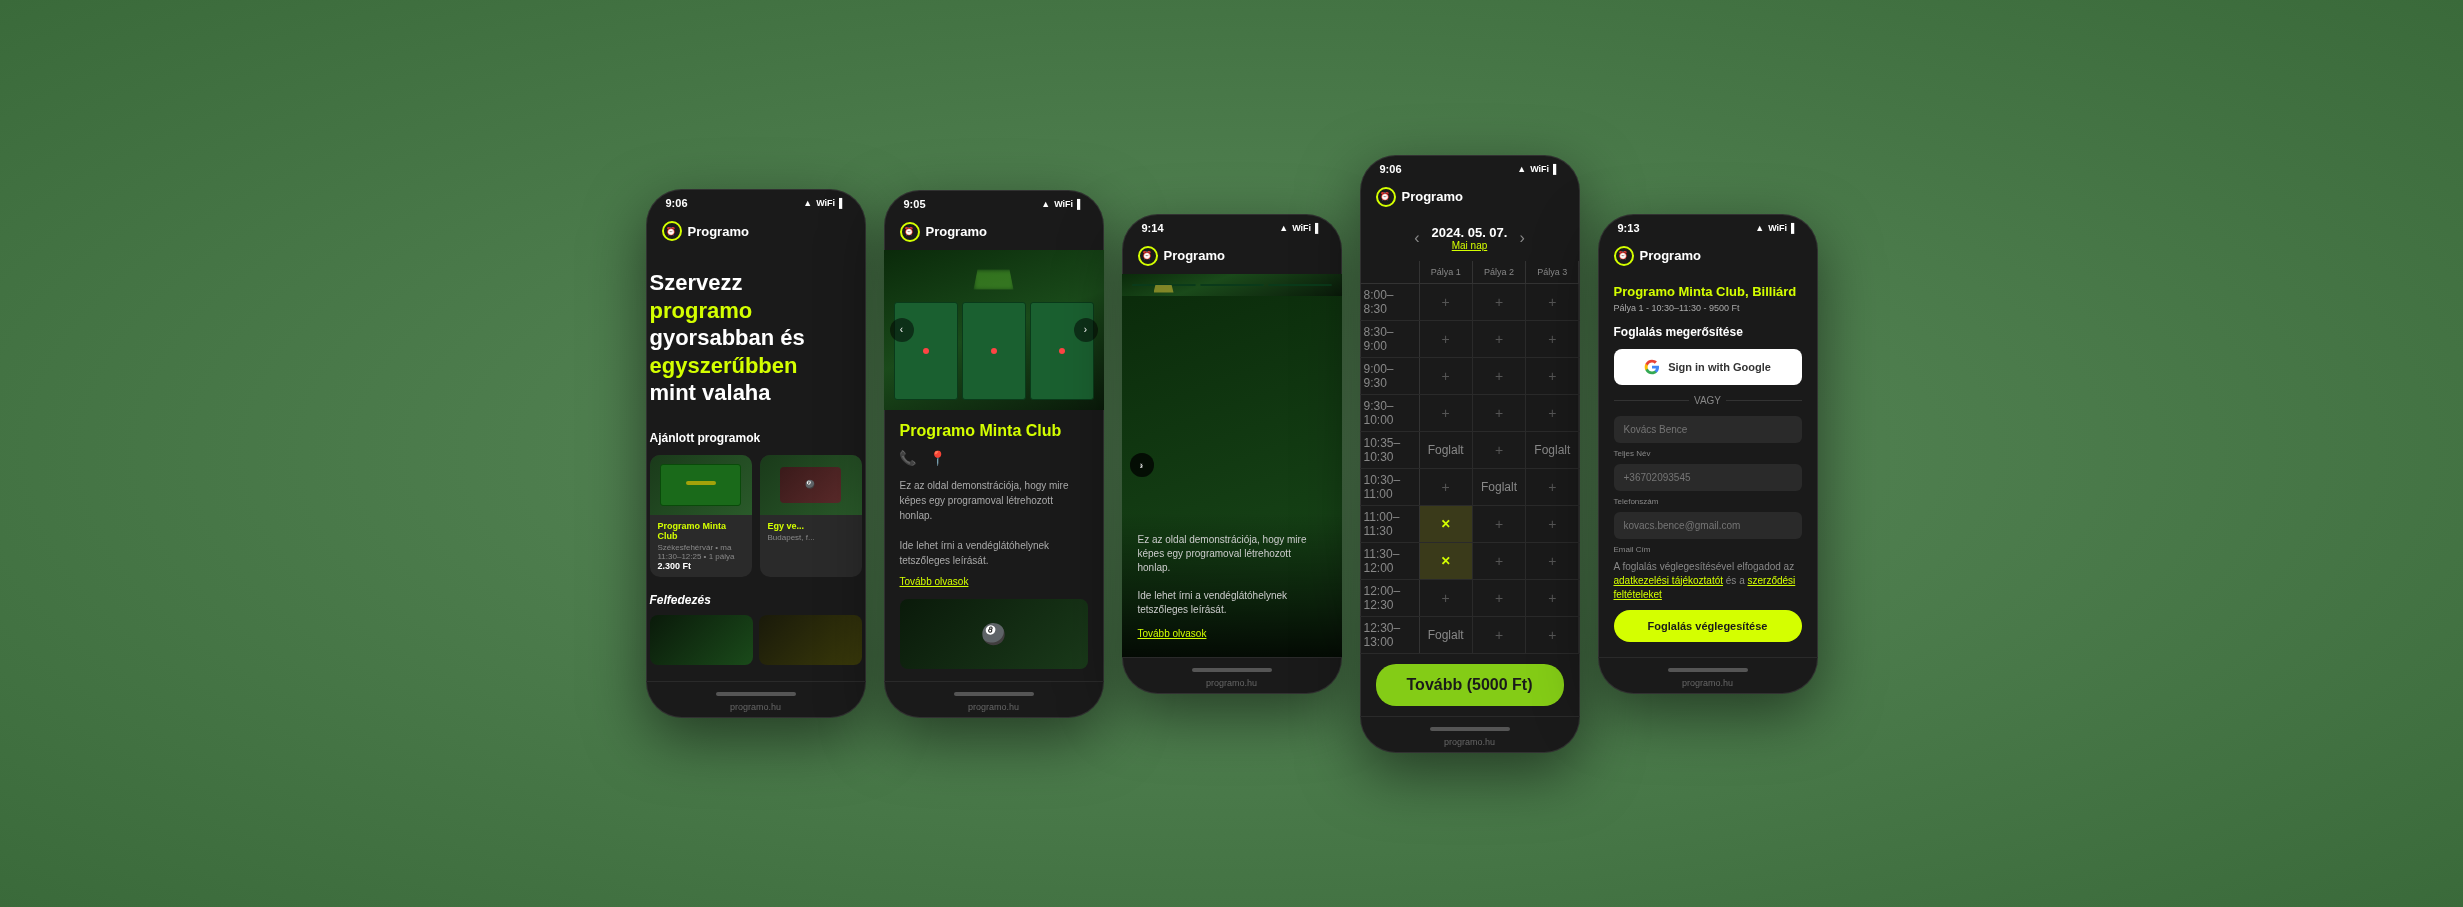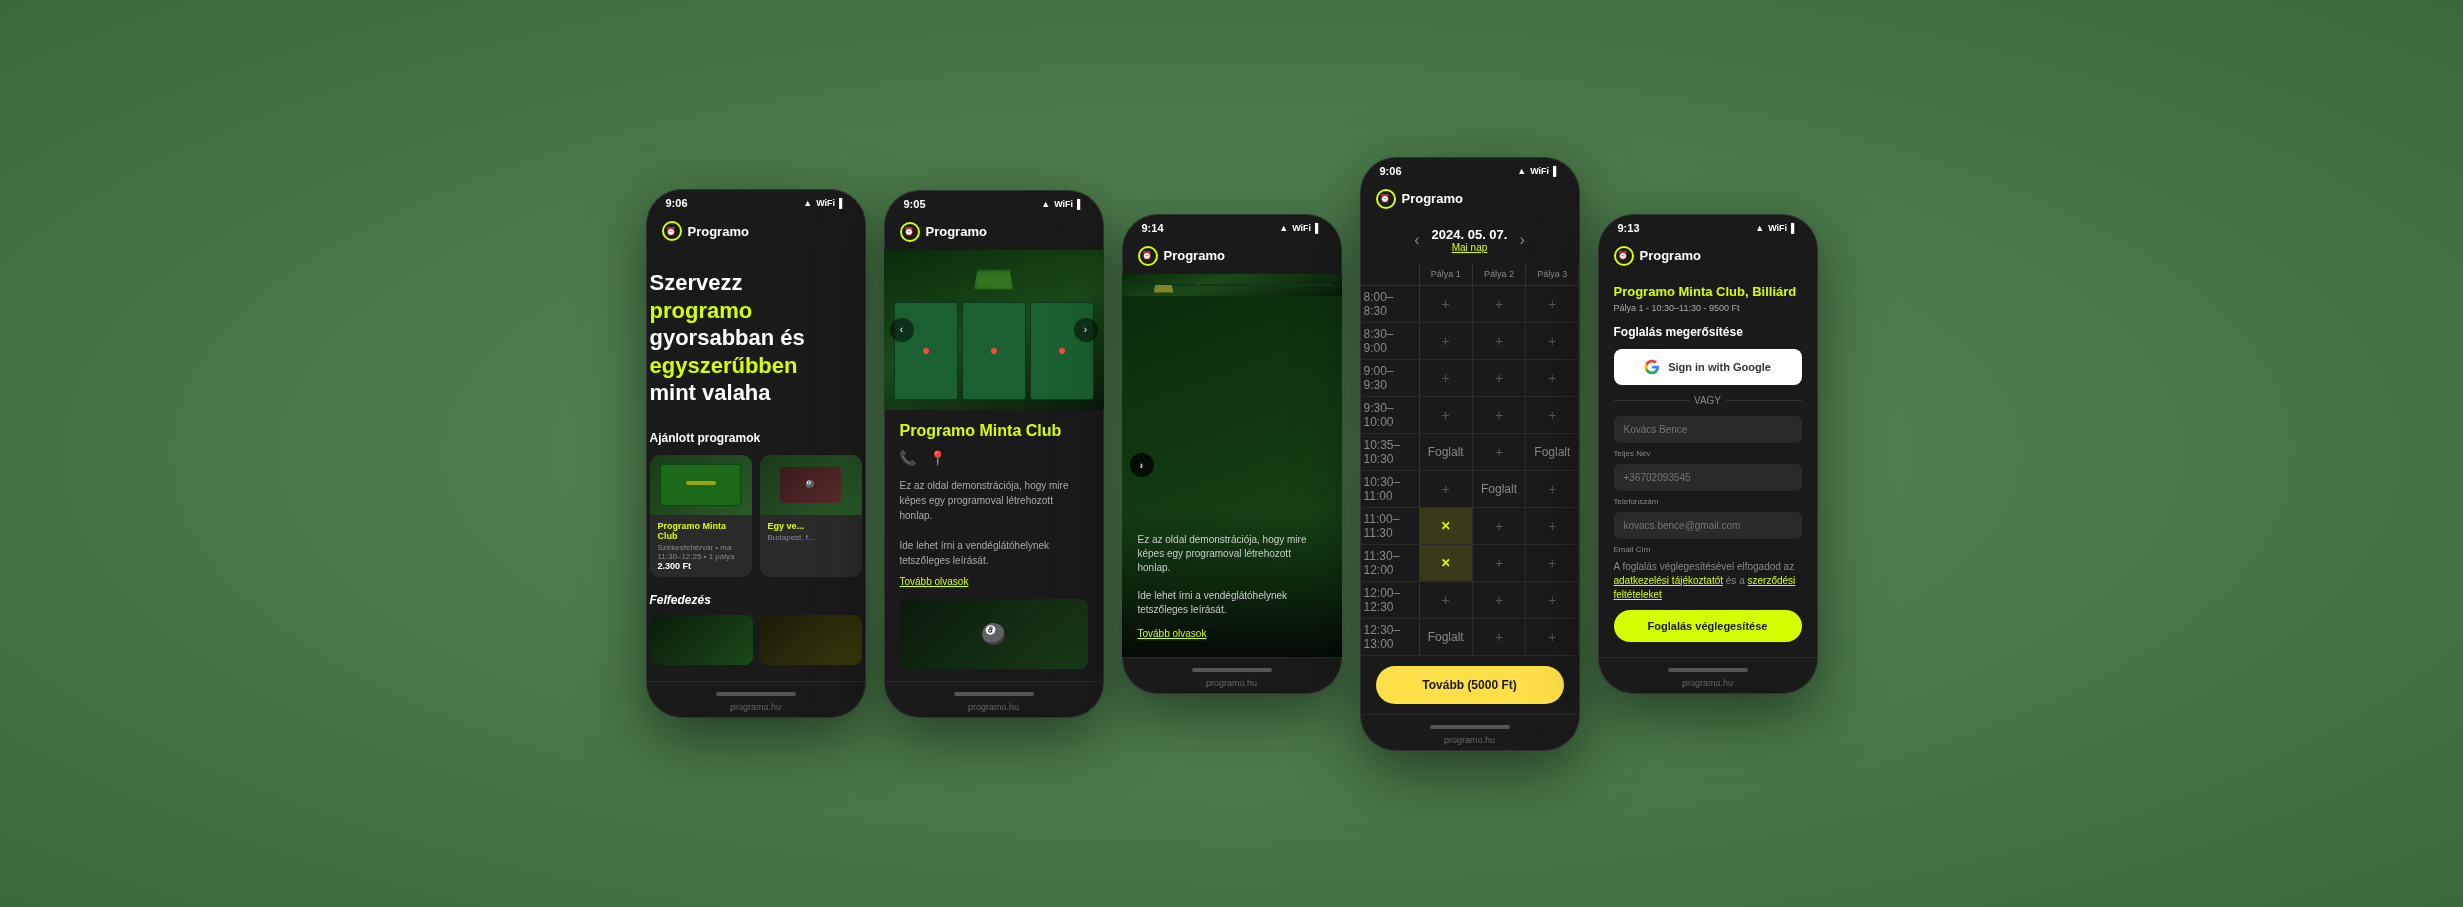--- a/index.html
+++ b/index.html
@@ -389,26 +389,26 @@
     .slot-selected {
       background: #3a3a1a;
     }
     .slot-x {
       color: #d4ff00;
       font-size: 12px;
       font-weight: 700;
     }
     .booking-btn {
       margin: 10px 16px;
-      background: #fde047;
+      background: #84cc16;
       color: #1a1a1a;
       border: none;
       border-radius: 20px;
       padding: 12px;
-      font-size: 12px;
+      font-size: 16px;
       font-weight: 700;
       cursor: pointer;
       text-align: center;
     }
 
     
     .booking-conf-content {
       padding: 10px 16px;
       flex: 1;
       overflow: hidden;

